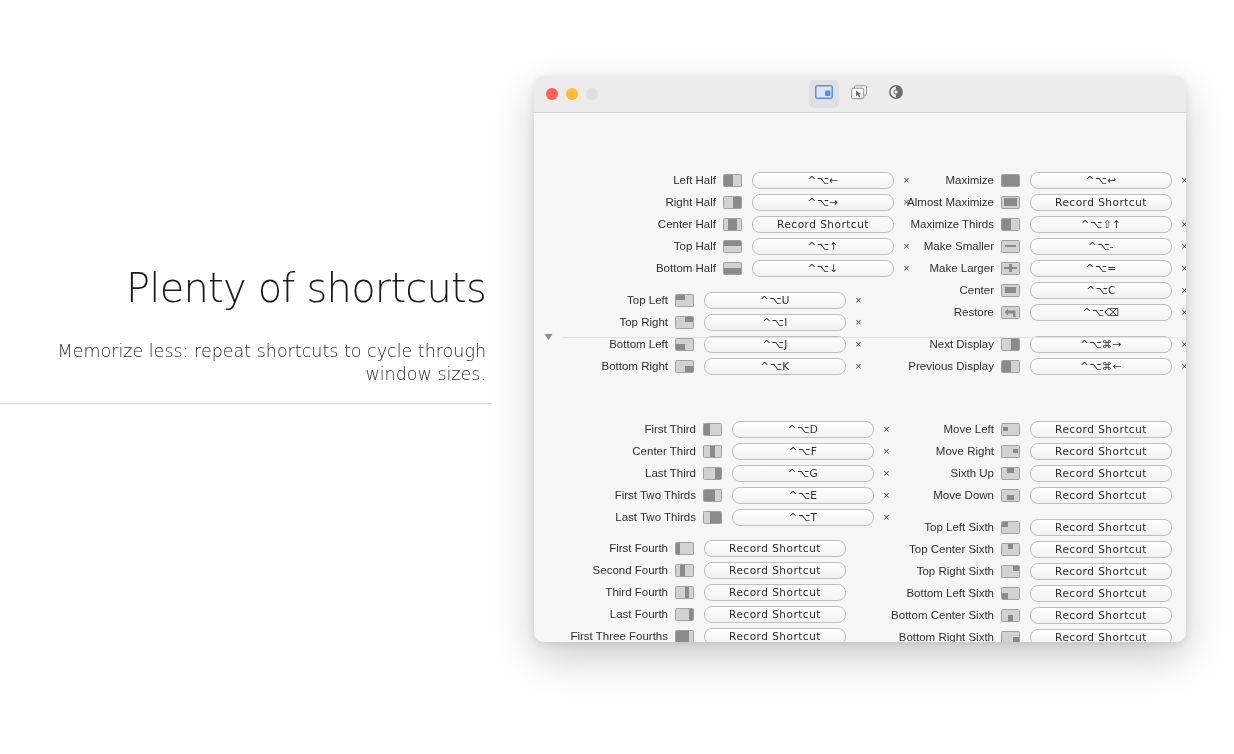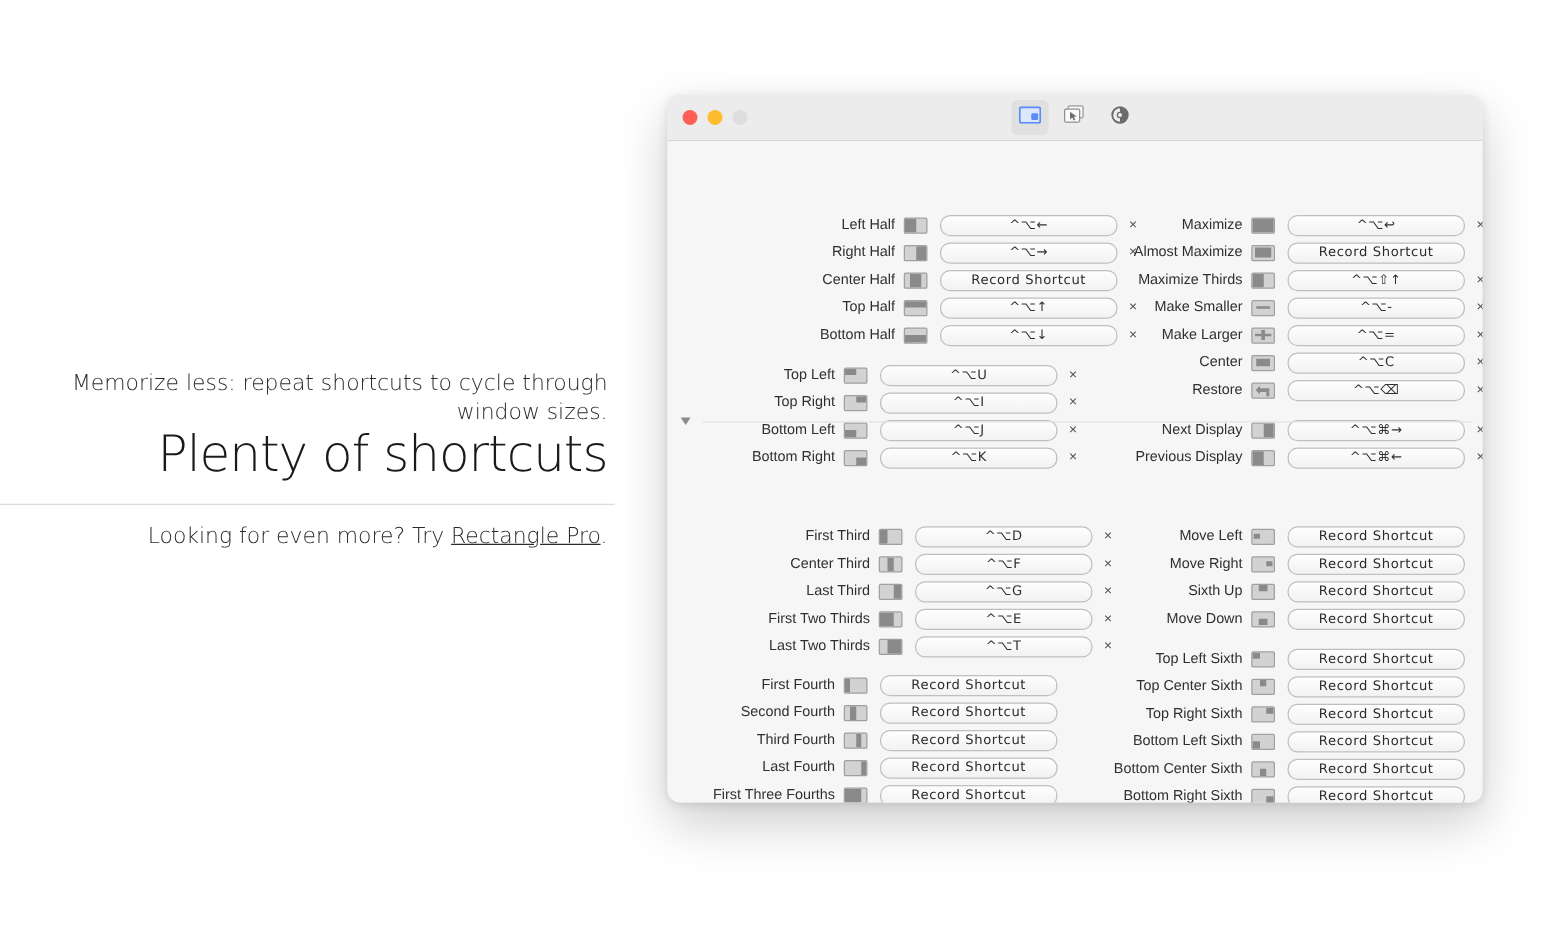--- a/index.html
+++ b/index.html
@@ -185,24 +185,23 @@
   #divider-line {
     flex: 1;
     height: 1px;
     background: #e2e2e2;
   }
 </style>
 </head>
 <body>
 
 <div id="promo">
+  <div id="promo-title">Plenty of shortcuts</div>
   <div id="promo-sub">Memorize less: repeat shortcuts to cycle through window sizes.</div>
-  <div id="promo-title">Plenty of shortcuts</div>
   <hr id="promo-rule">
-  <div id="promo-more"><span>Looking for even more? Try </span><a id="promo-link" href="#">Rectangle Pro</a><span>.</span></div>
 </div>
 
 <div id="app-window">
 
   <div id="titlebar">
     <div id="traffic-lights">
       <div class="light close"></div>
       <div class="light min"></div>
       <div class="light zoom"></div>
     </div>

